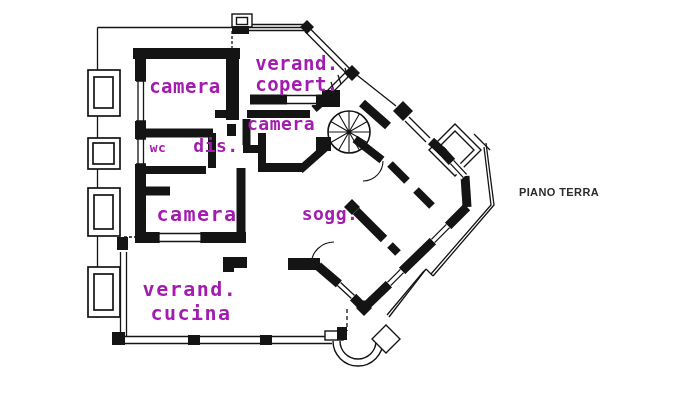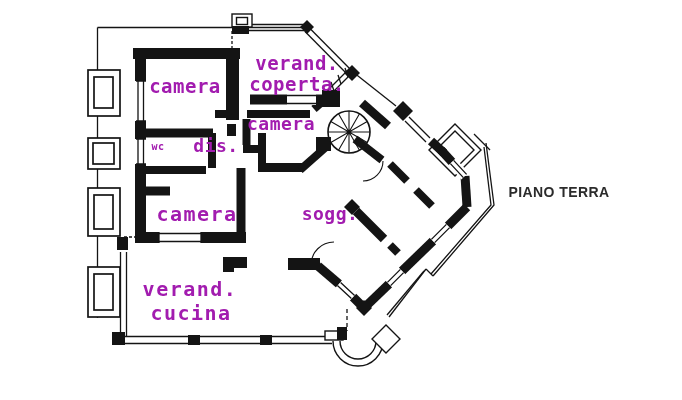--- a/index.html
+++ b/index.html
@@ -9,26 +9,26 @@
   }
   .plan-svg{position:absolute;left:0;top:0;}
   .lbl{
     position:absolute;transform:translate(-50%,-50%);
     font-family:"DejaVu Sans Mono","Liberation Mono",monospace;
     font-weight:bold;color:#a21caf;white-space:nowrap;line-height:1;
     letter-spacing:0.5px;
   }
   .fs19{font-size:19px;}
   .fs18{font-size:18px;}
-  .fs16{font-size:10px;}
+  .fs16{font-size:13px;}
   .fs20{font-size:20px;letter-spacing:1.5px;}
   .plan-title{
     position:absolute;transform:translate(-50%,-50%);
     font-family:"Liberation Sans","DejaVu Sans",sans-serif;
-    font-weight:bold;font-size:14px;color:#2b2b2b;letter-spacing:0.4px;white-space:nowrap;
+    font-weight:bold;font-size:11px;color:#2b2b2b;letter-spacing:0.4px;white-space:nowrap;
   }
 </style>
 </head>
 <body>
 
 <div class="stage">
 
   <svg class="plan-svg" width="682" height="400" viewBox="0 0 682 400">
 
     <g stroke="#141414" stroke-width="1.3" fill="none">
@@ -195,21 +195,21 @@
       <path stroke-width="1.1" d="
         M349,132 L370,132 M349,132 L367.2,142.5 M349,132 L359.5,150.2
         M349,132 L349,153 M349,132 L338.5,150.2 M349,132 L330.8,142.5
         M349,132 L328,132 M349,132 L330.8,121.5 M349,132 L338.5,113.8
         M349,132 L349,111 M349,132 L359.5,113.8 M349,132 L367.2,121.5"></path>
     </g>
   </svg>
 
   <div class="lbl fs19" style="left:185px;top:86px">camera</div>
   <div class="lbl fs19" style="left:297px;top:63px">verand.</div>
-  <div class="lbl fs19" style="left:297px;top:84px">coperta.</div>
+  <div class="lbl fs19" style="left:297px;top:84px">copert.</div>
   <div class="lbl fs18" style="left:281px;top:124px">camera</div>
   <div class="lbl fs16" style="left:158px;top:147px">wc</div>
   <div class="lbl fs18" style="left:216px;top:146px">dis.</div>
   <div class="lbl fs20" style="left:197px;top:214px">camera</div>
   <div class="lbl fs18" style="left:330px;top:214px">sogg.</div>
   <div class="lbl fs20" style="left:190px;top:289px">verand.</div>
   <div class="lbl fs20" style="left:191px;top:313px">cucina</div>
 
   <div class="plan-title" style="left:559px;top:192px">PIANO TERRA</div>
 </div>

